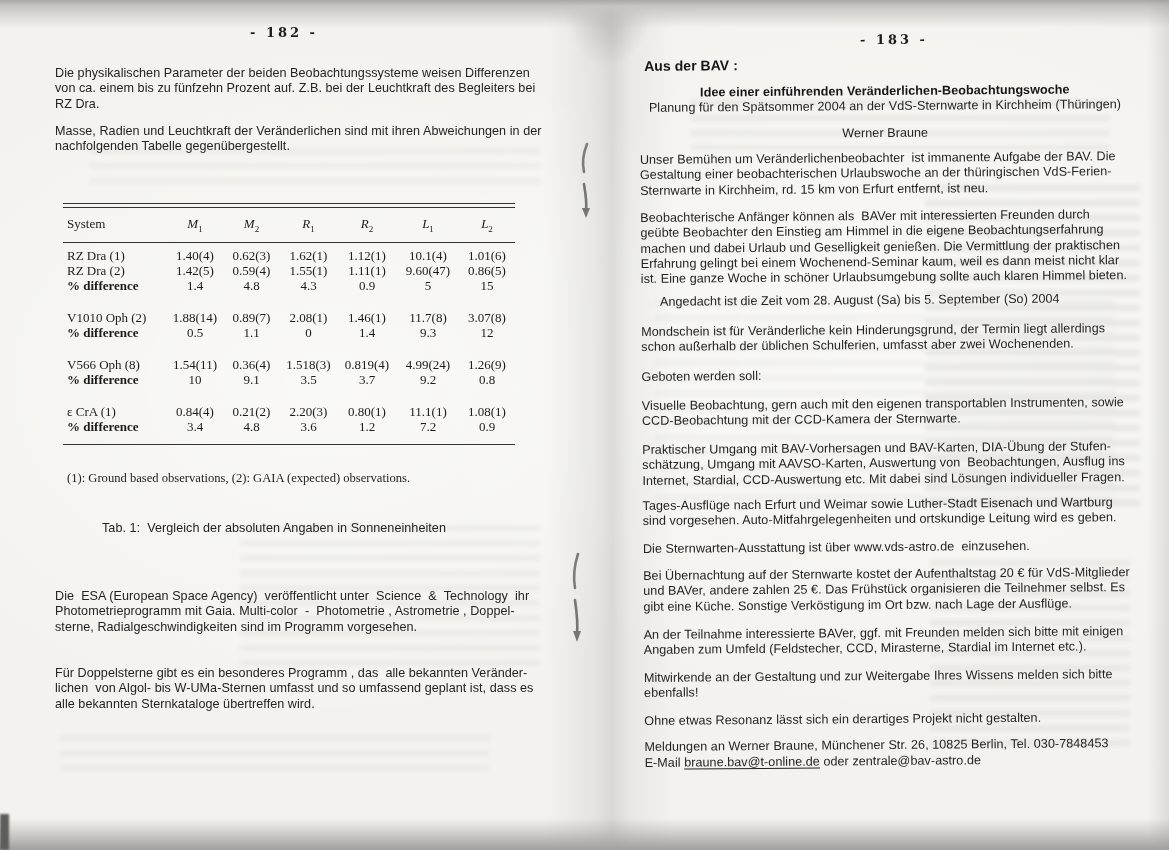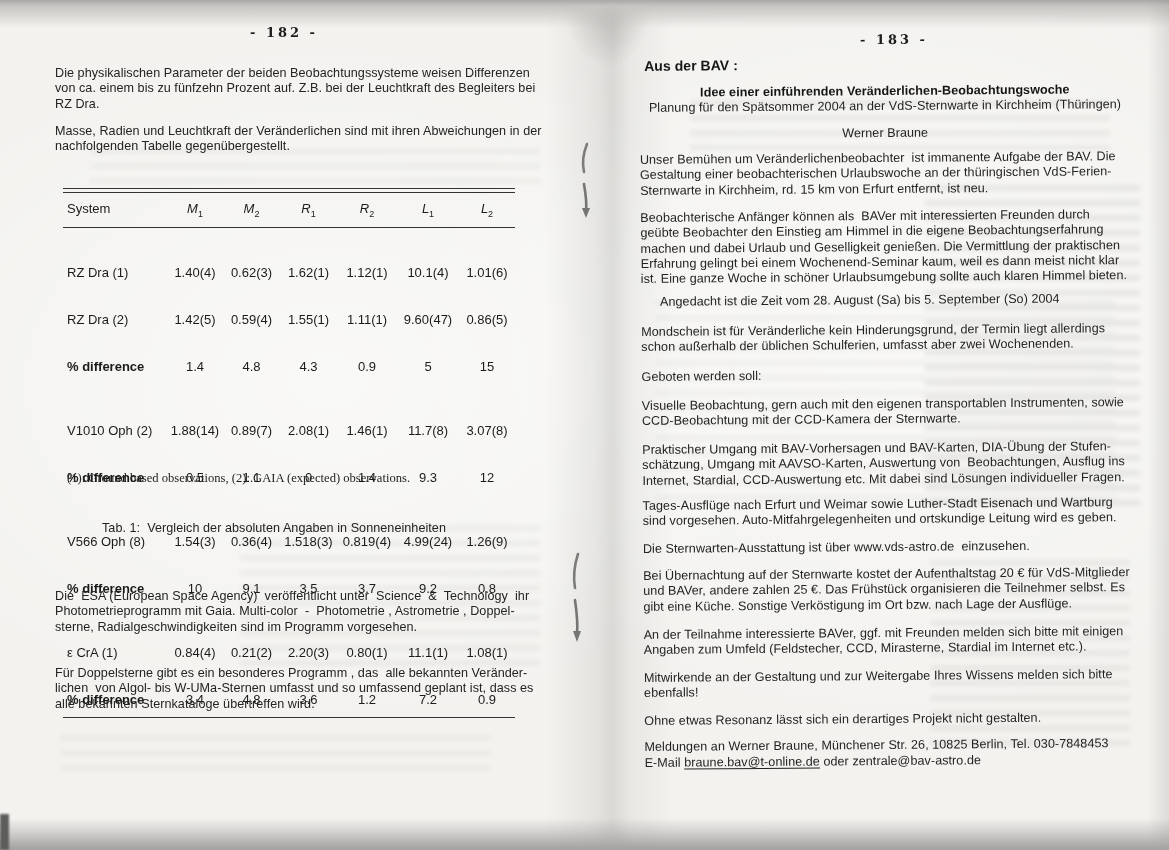--- a/index.html
+++ b/index.html
@@ -36,24 +36,24 @@
   .g6{left:60px;top:735px;width:430px;height:45px;opacity:.05;}
   .g7{left:930px;top:560px;width:200px;height:190px;opacity:.07;}
 
   .txt{position:absolute;white-space:pre;font-size:12.6px;line-height:15.3px;letter-spacing:.05px;color:#232323;}
   .pagenum{position:absolute;font-family:"DejaVu Serif", serif;font-weight:bold;font-size:13px;letter-spacing:3px;color:#1c1c1c;}
   .b{font-weight:bold;color:#161616;}
   .center{text-align:center;white-space:pre;}
   .u{text-decoration:underline;text-underline-offset:2px;}
 
   
-  .jtable{position:absolute;left:63px;top:188px;width:452px;font-family:Liberation Sans, sans-serif;font-size:13px;color:#1b1b1b;}
+  .jtable{position:absolute;left:63px;top:203px;width:452px;font-family:Liberation Serif, serif;font-size:13px;color:#1b1b1b;}
   .t-rule-double{height:3px;border-top:1.4px solid #333;border-bottom:1.2px solid #333;}
   .t-rule{height:0;border-top:1.6px solid #333;}
-  .t-row{display:grid;grid-template-columns:104px 56px 57px 57px 60px 62px 56px;height:15.2px;align-items:baseline;margin-top:32px;}
+  .t-row{display:grid;grid-template-columns:104px 56px 57px 57px 60px 62px 56px;height:15.2px;align-items:baseline;}
   .t-row .t-c{text-align:center;}
   .t-row .t-label{text-align:left;padding-left:4px;}
   .t-head{margin-top:8px;height:16px;}
   .t-head .t-c i{font-style:italic;}
   .t-head sub{font-size:9px;}
   .t-pad-a{height:10px;} .t-pad-b{height:5px;}
   .t-gap{height:16.5px;}
   .t-bold{font-weight:bold;}
   .footnote{position:absolute;left:67px;top:471px;font-family:"Liberation Serif", serif;font-size:12.6px;color:#1e1e1e;white-space:pre;}
 
@@ -155,21 +155,21 @@
           <span class="t-c">0.5</span>
           <span class="t-c">1.1</span>
           <span class="t-c">0</span>
           <span class="t-c">1.4</span>
           <span class="t-c">9.3</span>
           <span class="t-c">12</span>
         </div>
         <div class="t-gap"></div>
         <div class="t-row">
           <span class="t-c t-label">V566 Oph (8)</span>
-          <span class="t-c">1.54(3)</span>
+          <span class="t-c">1.54(11)</span>
           <span class="t-c">0.36(4)</span>
           <span class="t-c">1.518(3)</span>
           <span class="t-c">0.819(4)</span>
           <span class="t-c">4.99(24)</span>
           <span class="t-c">1.26(9)</span>
         </div>
         <div class="t-row">
           <span class="t-c t-label t-bold">% difference</span>
           <span class="t-c">10</span>
           <span class="t-c">9.1</span>

